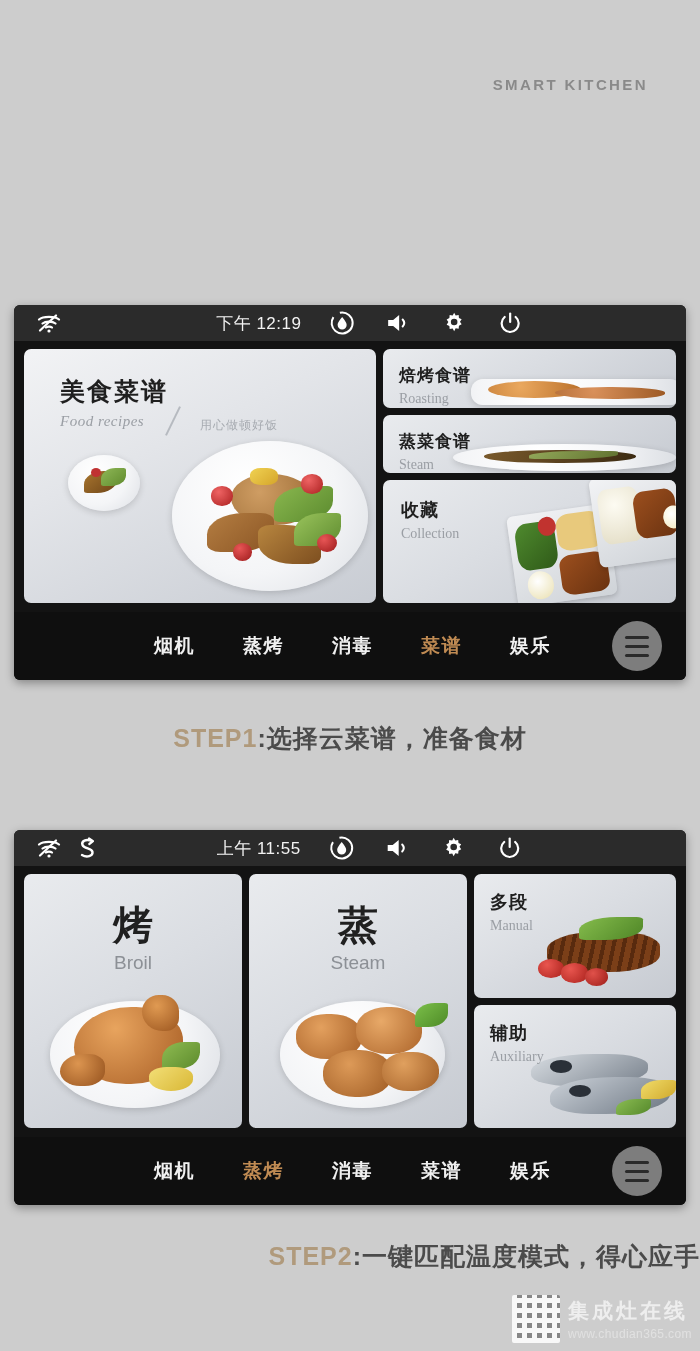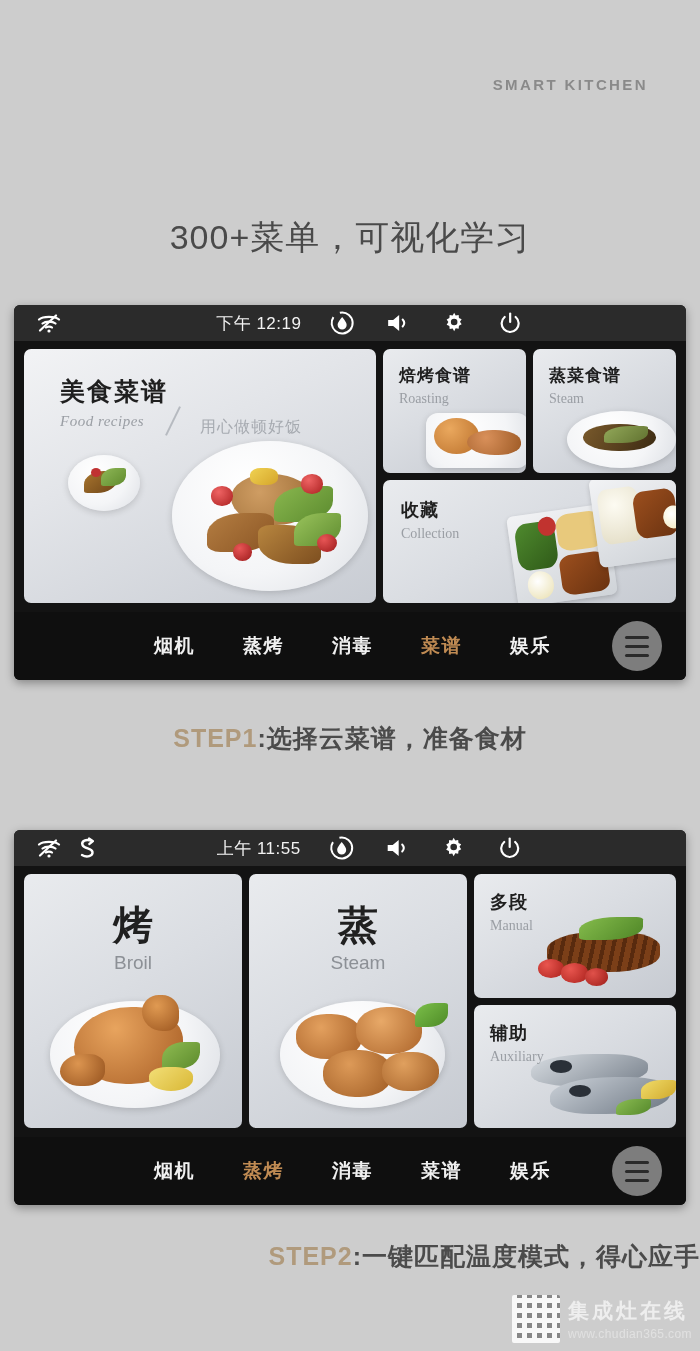--- a/index.html
+++ b/index.html
@@ -88,21 +88,21 @@
   .sb-icon { width: 34px; height: 34px; display: flex; align-items: center; justify-content: center; margin-right: 22px; }
   .sb-icon:last-child { margin-right: 0; }
   .sb-icon svg { display: block; }
 
   
   .screen-body { padding: 8px 10px 0 10px; }
 
   .grid1 { display: flex; gap: 7px; height: 254px; }
   .col-left-1 { width: 352px; }
   .col-right-1 { flex: 1; display: flex; flex-direction: column; gap: 7px; }
-  .row-top-1 { display: flex; gap: 7px; height: 124px; }
+  .row-top-1 { display: flex; gap: 7px; height: 124px; flex-direction: column; }
 
   .card {
     position: relative;
     border-radius: 7px;
     overflow: hidden;
     background: linear-gradient(150deg, #e9ebee 0%, #dadde2 45%, #c6cad1 100%);
   }
   .card-title {
     position: absolute;
     z-index: 3;
@@ -114,21 +114,21 @@
     z-index: 3;
     color: #9a9ea4;
     font-family: Liberation Serif, serif;
   }
 
   
   .c-big .card-title { left: 36px; top: 26px; font-size: 25px; letter-spacing: 2px; }
   .c-big .card-sub   { left: 36px; top: 64px; font-size: 15px; font-style: italic; letter-spacing: .5px; }
   .c-big .card-tag {
     position: absolute; z-index: 3; left: 176px; top: 68px;
-    font-size: 16px; color: #a7abb1; letter-spacing: 1px;
+    font-size: 12px; color: #a7abb1; letter-spacing: 1px;
   }
   .c-big .slash {
     position: absolute; z-index: 3; left: 148px; top: 56px;
     width: 2px; height: 32px; background: #b6bac0;
     transform: rotate(26deg);
   }
   .c-big { background: linear-gradient(155deg,#f2f3f5 0%,#e3e5e9 38%,#c8ccd3 100%); }
 
   
   .c-sm { flex: 1; }
@@ -238,21 +238,20 @@
   }
   .wm-text { display: flex; flex-direction: column; gap: 2px; }
   .wm-cn { color: #f3f3f3; font-size: 21px; font-weight: 700; letter-spacing: 3px; }
   .wm-url { color: #e4e4e4; font-size: 12px; letter-spacing: .4px; }
 </style>
 </head>
 <body>
 
 <div class="header">
   <div class="smart-kitchen">SMART  KITCHEN</div>
-  <div class="subline">300+菜单，可视化学习</div>
 </div>
 
 <div class="device device-1">
 
   <div class="statusbar">
     <div class="sb-left">
       <span class="sb-icon" style="margin-right:0;width:26px;height:26px;">
         <svg width="24" height="20" viewBox="0 0 24 20">
           <path d="M2 6.5 C6 3, 18 3, 22 6.5" stroke="#fff" stroke-width="2.2" fill="none" stroke-linecap="round"></path>
           <path d="M5.5 10.5 C8.5 8, 15.5 8, 18.5 10.5" stroke="#fff" stroke-width="2.2" fill="none" stroke-linecap="round"></path>

